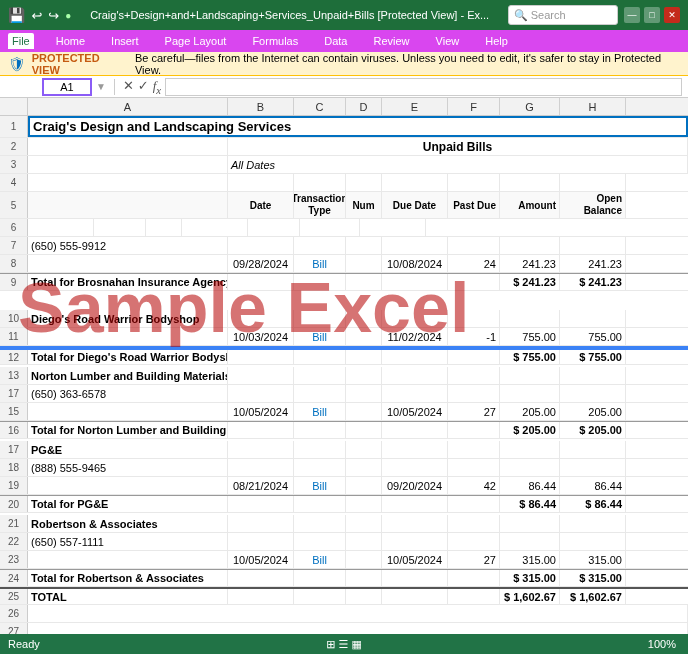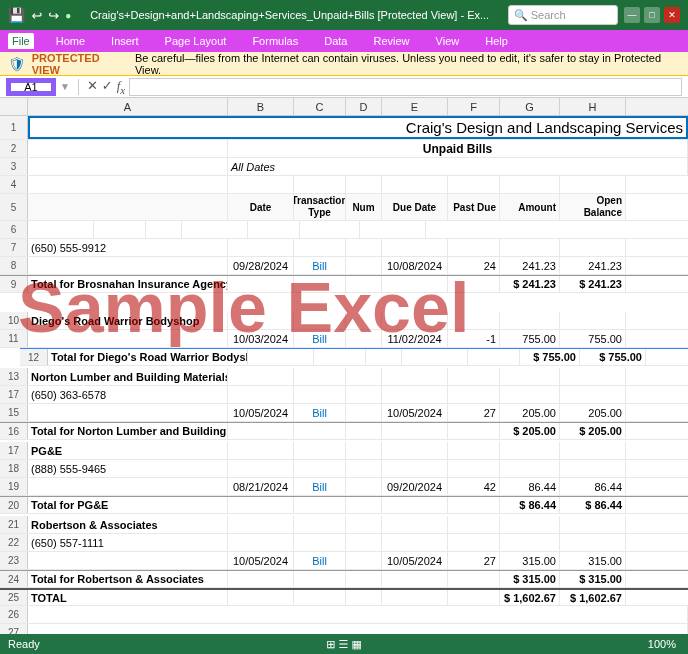--- a/index.html
+++ b/index.html
@@ -72,26 +72,27 @@
       background: white;
       border-bottom: 1px solid #ccc;
       height: 22px;
       display: flex;
       align-items: center;
       padding: 0 6px;
       gap: 4px;
       font-size: 11px;
     }
     #cell-ref {
-      border: 5px solid #8b5cf6;
+      border: 2px solid #8b5cf6;
       width: 50px;
       height: 18px;
       text-align: center;
       font-size: 11px;
       padding: 0 2px;
+      margin-left: 36px;
     }
     #formula-icons { display: flex; gap: 4px; color: #555; font-size: 13px; }
     #formula-content {
       flex: 1;
       border: 1px solid #ccc;
       height: 18px;
       padding: 0 4px;
       font-size: 11px;
       background: white;
     }
@@ -268,21 +269,21 @@
     <div class="col-header cD">D</div>
     <div class="col-header cE">E</div>
     <div class="col-header cF">F</div>
     <div class="col-header cG">G</div>
     <div class="col-header cH">H</div>
   </div>
 
   <div class="sheet-row">
     <div class="row-num">1</div>
     <div class="cell cA merged-title title selected" style="border:2px solid #0070c0;" colspan="8">
-      <span style="width:100%; text-align:right; display:block; font-weight:normal; font-size:15px;">Craig's Design and Landscaping Services</span>
+      <span style="width:100%; text-align:left; display:block; font-weight:bold; font-size:13px;">Craig's Design and Landscaping Services</span>
     </div>
   </div>
 
   <div class="sheet-row">
     <div class="row-num">2</div>
     <div class="cell cA"></div>
     <div class="cell merged-title subtitle" style="flex:1; justify-content:center; display:flex; align-items:center;">
       <span style="font-weight:bold; font-size:12px;">Unpaid Bills</span>
     </div>
   </div>
@@ -431,21 +432,21 @@
         <span>-1</span>
       </div>
     <div class="cell cG right">
         <span>755.00</span>
       </div>
     <div class="cell cH right">
         <span>755.00</span>
       </div>
   </div>
 
-  <div class="sheet-row" style="border-top:1px solid #3b82f6;margin-left:20px;">
+  <div class="sheet-row" style="border-top:4px solid #3b82f6;">
     <div class="row-num">12</div>
     <div class="cell cA bold">
         <span>Total for Diego's Road Warrior Bodyshop</span>
       </div>
     <div class="cell cB"></div>
     <div class="cell cC"></div>
     <div class="cell cD"></div>
     <div class="cell cE"></div>
     <div class="cell cF"></div>
     <div class="cell cG right bold">

